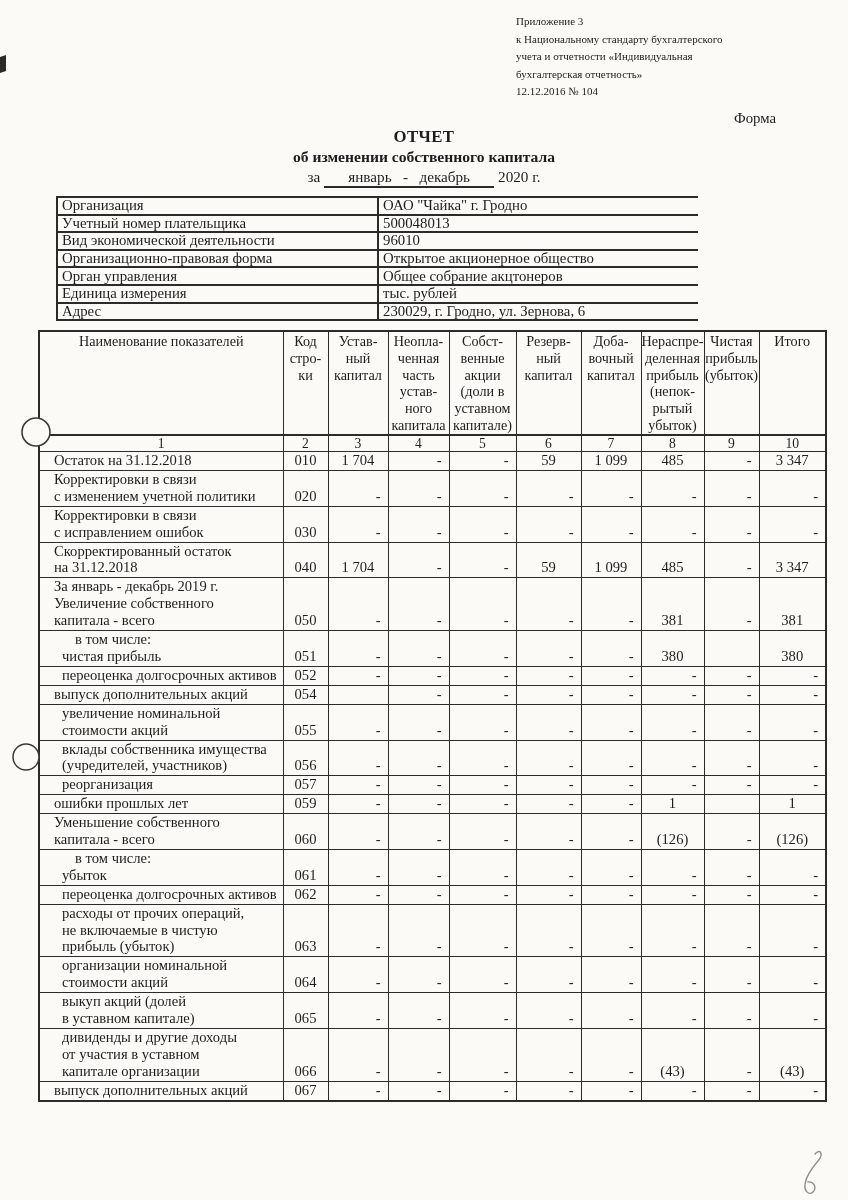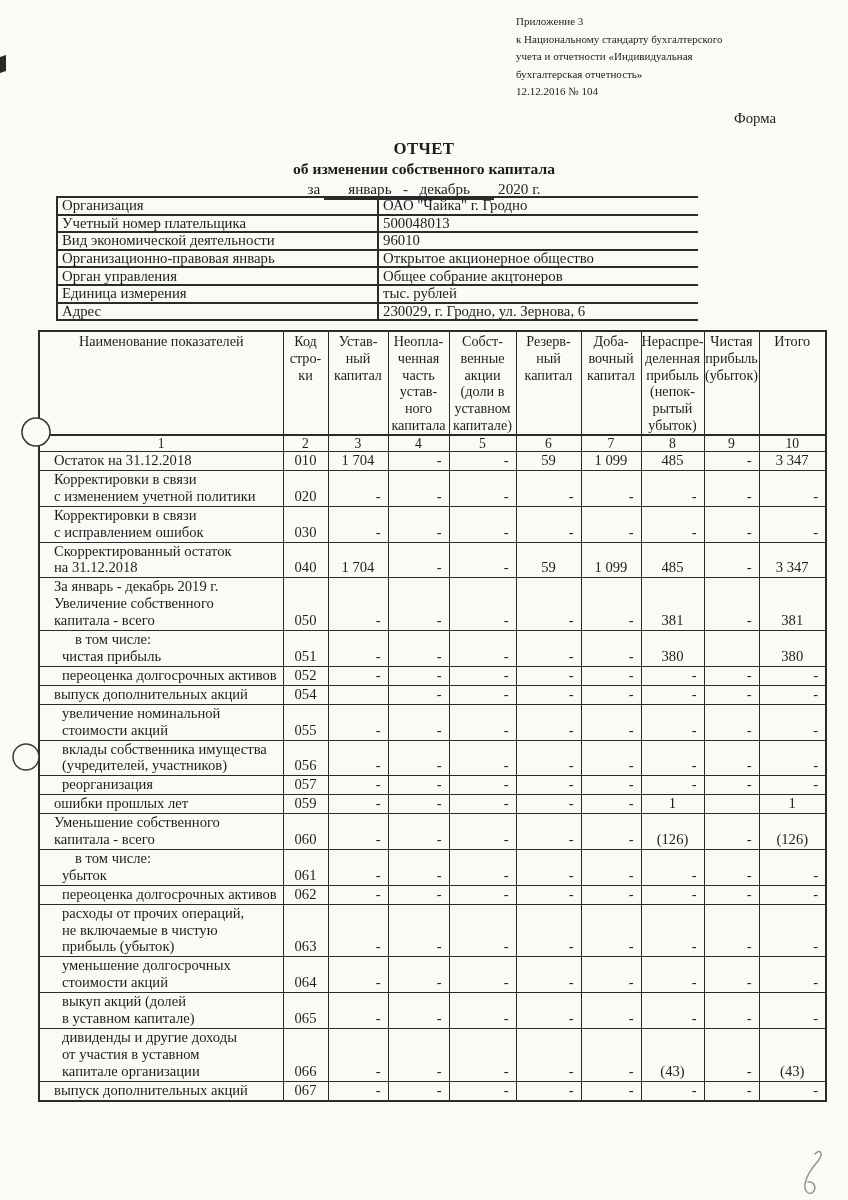--- a/index.html
+++ b/index.html
@@ -9,21 +9,21 @@
     font-family:"Liberation Serif","DejaVu Serif",serif;
     overflow:hidden;
   }
   .abs{position:absolute;}
 
   
   #appendix{left:516px;top:13px;font-size:11px;line-height:17.6px;}
   #form-label{left:734px;top:110px;font-size:14.8px;}
 
   
-  #title-block{left:0;top:127px;width:848px;text-align:center;margin-top:12px;}
+  #title-block{left:0;top:127px;width:848px;text-align:center;}
   .doc-title{font-size:16.8px;font-weight:bold;letter-spacing:.4px;}
   .doc-subtitle{font-size:15.6px;font-weight:bold;margin-top:1px;}
   .period-line{font-size:15.2px;margin-top:2px;}
   .period-blank{display:inline-block;border-bottom:2px solid #2a2a2a;
     padding:0 24px 0 24px;white-space:pre;margin:0 4px;}
 
   
   #org-table{left:56px;top:196px;width:642px;border-collapse:collapse;
     table-layout:fixed;font-size:14.8px;}
   #org-table td{border:2px solid #2b2b2b;border-right:none;height:15.6px;
@@ -82,21 +82,21 @@
       </tr>
       <tr>
         <td class="org-label">Учетный номер плательщика</td>
         <td class="org-value">500048013</td>
       </tr>
       <tr>
         <td class="org-label">Вид экономической деятельности</td>
         <td class="org-value">96010</td>
       </tr>
       <tr>
-        <td class="org-label">Организационно-правовая январь</td>
+        <td class="org-label">Организационно-правовая форма</td>
         <td class="org-value">Открытое акционерное общество</td>
       </tr>
       <tr>
         <td class="org-label">Орган управления</td>
         <td class="org-value">Общее собрание акцтонеров</td>
       </tr>
       <tr>
         <td class="org-label">Единица измерения</td>
         <td class="org-value">тыс. рублей</td>
       </tr>
@@ -423,21 +423,21 @@
         <td class="val dash">-</td>
         <td class="val dash">-</td>
         <td class="val dash">-</td>
         <td class="val dash">-</td>
         <td class="val dash">-</td>
         <td class="val dash">-</td>
         <td class="val dash">-</td>
       </tr>
       <tr style="height: 34px;">
         <td class="lbl">
-          <div class="ind1">уменьшение долгосрочных</div>
+          <div class="ind1">организации номинальной</div>
           <div class="ind1">стоимости акций</div>
         </td>
         <td class="code">064</td>
         <td class="val dash">-</td>
         <td class="val dash">-</td>
         <td class="val dash">-</td>
         <td class="val dash">-</td>
         <td class="val dash">-</td>
         <td class="val dash">-</td>
         <td class="val dash">-</td>

